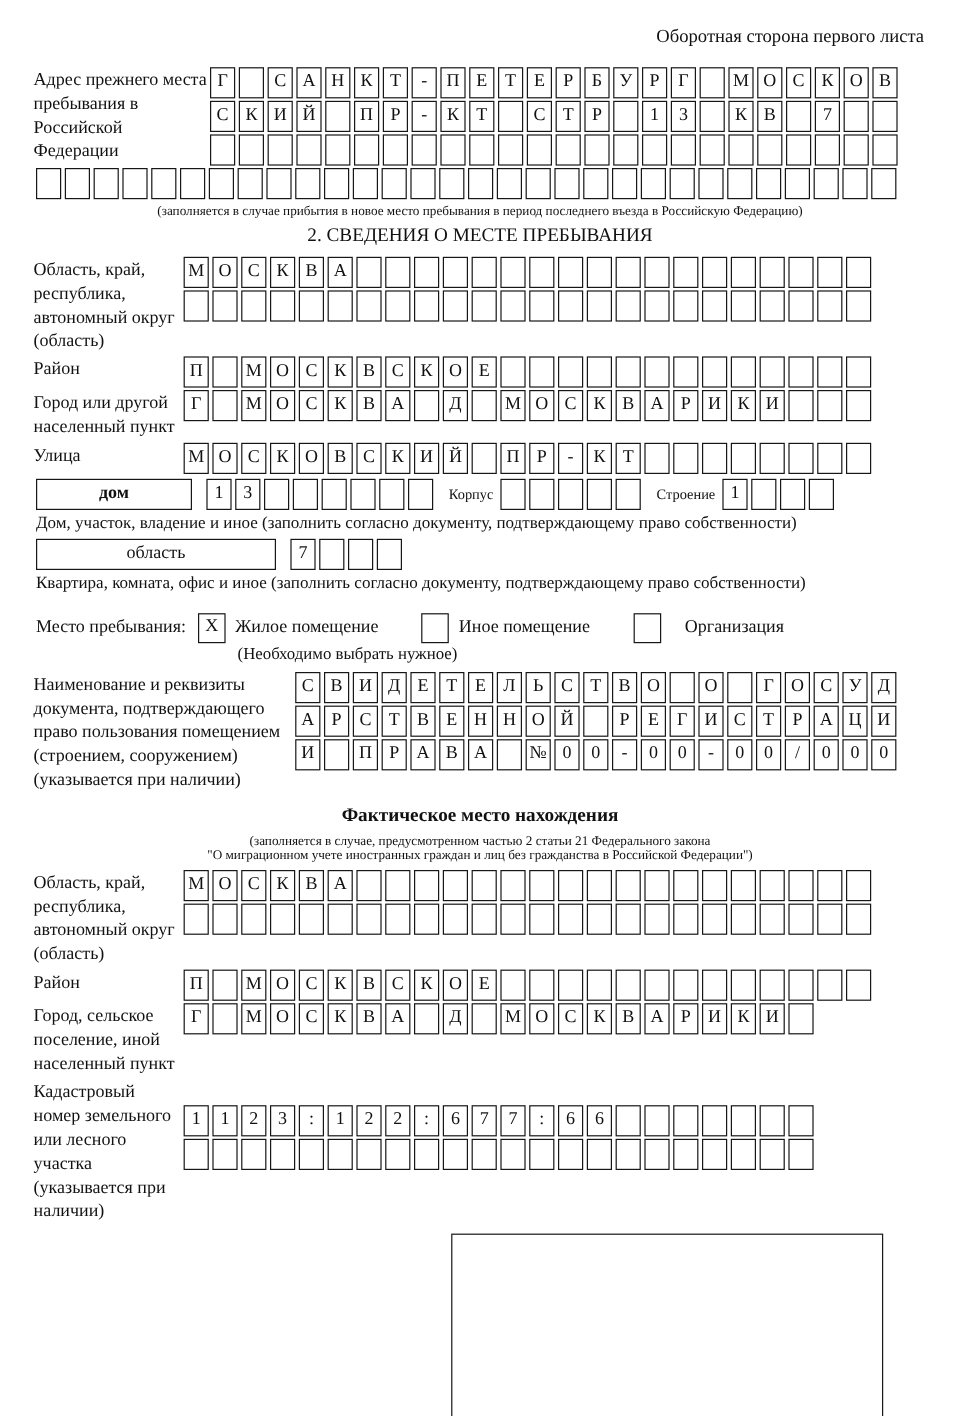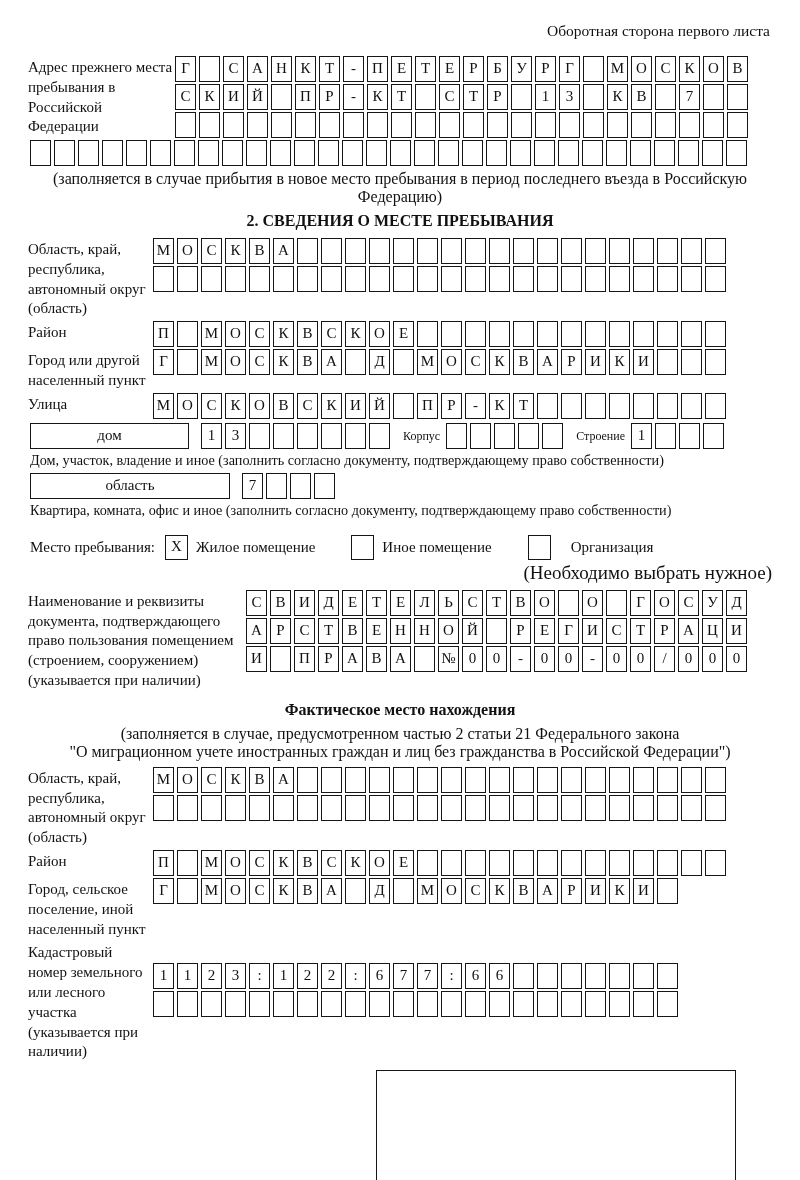--- a/index.html
+++ b/index.html
@@ -12,40 +12,40 @@
   .flabel{flex:none;font-size:15px;line-height:1.32;padding-top:2px;}
   .flabel.w145{width:147px;}
   .flabel.w120{width:125px;}
   .flabel.w215{width:218px;}
   .rows{display:flex;flex-direction:column;gap:2px;}
   .cellrow{display:flex;flex-wrap:nowrap;}
   .cell{box-sizing:border-box;flex:none;width:21px;height:26px;border:1.6px solid #161616;
         margin-right:3px;text-align:center;font-size:15px;line-height:22px;background:#fff;}
   .mb2{margin-bottom:2px;}
 
-  .caption-c{text-align:center;font-size:16px;margin:4px 0 2px 0;}
+  .caption-c{text-align:center;font-size:11px;margin:4px 0 2px 0;}
   .caption-l{font-size:14.2px;margin:3px 0 4px 2px;}
-  .sec-title{text-align:center;font-weight:bold;font-size:16px;margin:6px 0 8px 0;}
+  .sec-title{text-align:center;font-weight:normal;font-size:16px;margin:6px 0 8px 0;}
   .sub-title{text-align:center;font-weight:bold;font-size:16px;margin:10px 0 6px 0;}
 
   
   .hline{display:flex;align-items:flex-start;margin:4px 0 0 2px;}
   .widebox{box-sizing:border-box;height:26px;border:1.6px solid #161616;display:flex;
            align-items:center;justify-content:center;font-size:15px;flex:none;}
-  .widebox.house{width:159px;margin-right:12px;}
+  .widebox.house{width:130px;margin-right:12px;font-weight:bold;}
   .widebox.apt{width:200px;margin-right:12px;}
   .inline-label{font-size:12px;line-height:26px;margin:0 6px 0 10px;flex:none;}
 
   
   .stay-row{display:flex;align-items:center;margin:16px 0 0 2px;font-size:15px;}
   .stay-label{margin-right:10px;}
   .chk{box-sizing:border-box;flex:none;width:23px;height:25px;border:1.6px solid #161616;
        text-align:center;font-size:15px;line-height:21px;margin-right:8px;}
   .opt-label{margin-right:36px;}
-  .hint{font-size:19px;margin:2px 0 6px 170px;text-align:right;}
+  .hint{font-size:14px;margin:2px 0 6px 170px;}
 
   
   .stamp-wrap{width:420px;margin:8px 6px 0 auto;}
   .stamp-box{box-sizing:border-box;width:360px;height:177px;border:1.7px solid #161616;margin:0 auto 6px auto;}
 </style>
 </head>
 <body>
 
 <div class="page">
 

